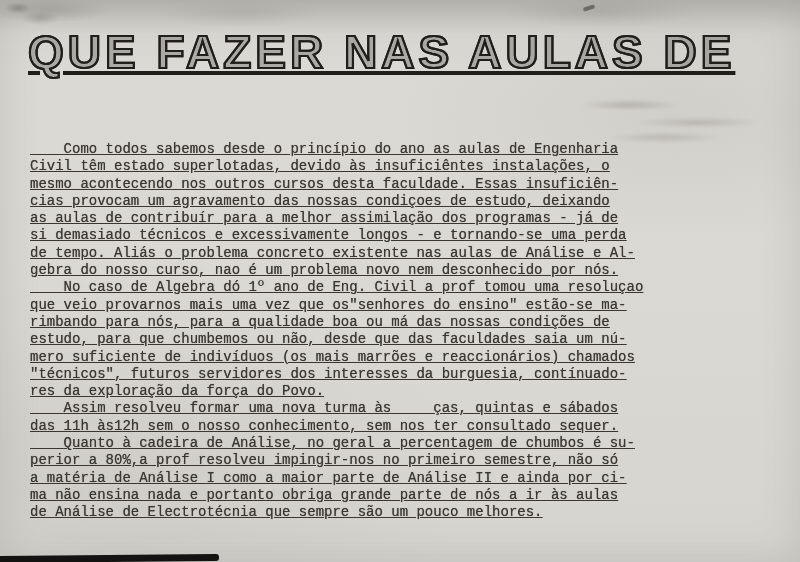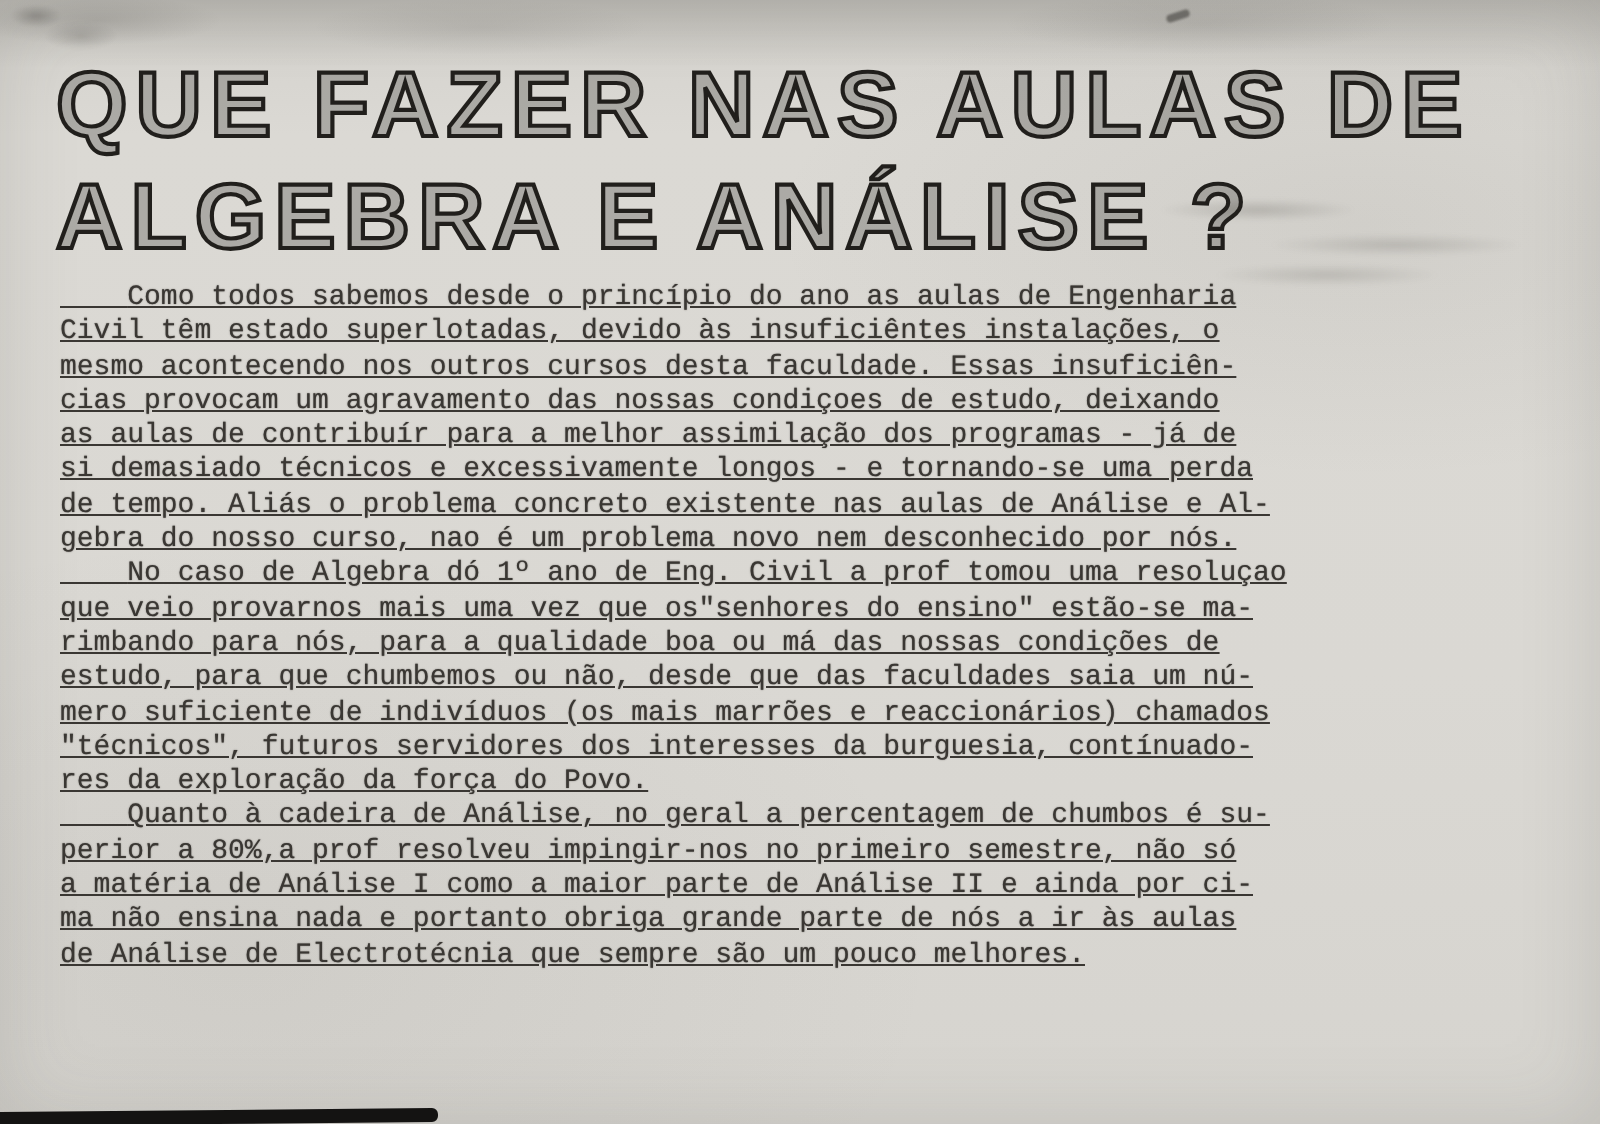--- a/index.html
+++ b/index.html
@@ -91,40 +91,41 @@
 <body>
 
 <div class="page">
 
   <div class="top-band"></div>
   <div class="smudge-topleft"></div>
   <div class="mark-topright"></div>
   <div class="ghost"></div>
 
   <h1 class="title">
-    <span style="display:block;">QUE FAZER NAS AULAS DE</span>
-    <span style="display:block;">ALGEBRA E ANÁLISE ?</span>
+    <span style="display:block;text-decoration:underline;">QUE FAZER NAS AULAS DE</span>
   </h1>
 
   <div class="body-text">
     <p>    Como todos sabemos desde o princípio do ano as aulas de Engenharia
 Civil têm estado superlotadas, devido às insuficiêntes instalações, o
 mesmo acontecendo nos outros cursos desta faculdade. Essas insuficiên-
 cias provocam um agravamento das nossas condiçoes de estudo, deixando
 as aulas de contribuír para a melhor assimilação dos programas - já de
 si demasiado técnicos e excessivamente longos - e tornando-se uma perda
 de tempo. Aliás o problema concreto existente nas aulas de Análise e Al-
 gebra do nosso curso, nao é um problema novo nem desconhecido por nós.</p>
     <p>    No caso de Algebra dó 1º ano de Eng. Civil a prof tomou uma resoluçao
 que veio provarnos mais uma vez que os"senhores do ensino" estão-se ma-
 rimbando para nós, para a qualidade boa ou má das nossas condições de
 estudo, para que chumbemos ou não, desde que das faculdades saia um nú-
 mero suficiente de indivíduos (os mais marrões e reaccionários) chamados
 "técnicos", futuros servidores dos interesses da burguesia, contínuado-
 res da exploração da força do Povo.</p>
+    <p>    Assim resolveu formar uma nova turma às     ças, quintas e sábados
+das 11h às12h sem o nosso conhecimento, sem nos ter consultado sequer.</p>
     <p>    Quanto à cadeira de Análise, no geral a percentagem de chumbos é su-
 perior a 80%,a prof resolveu impingir-nos no primeiro semestre, não só
 a matéria de Análise I como a maior parte de Análise II e ainda por ci-
 ma não ensina nada e portanto obriga grande parte de nós a ir às aulas
 de Análise de Electrotécnia que sempre são um pouco melhores.</p>
   </div>
 
   <div class="bottom-edge"></div>
 
 </div>

